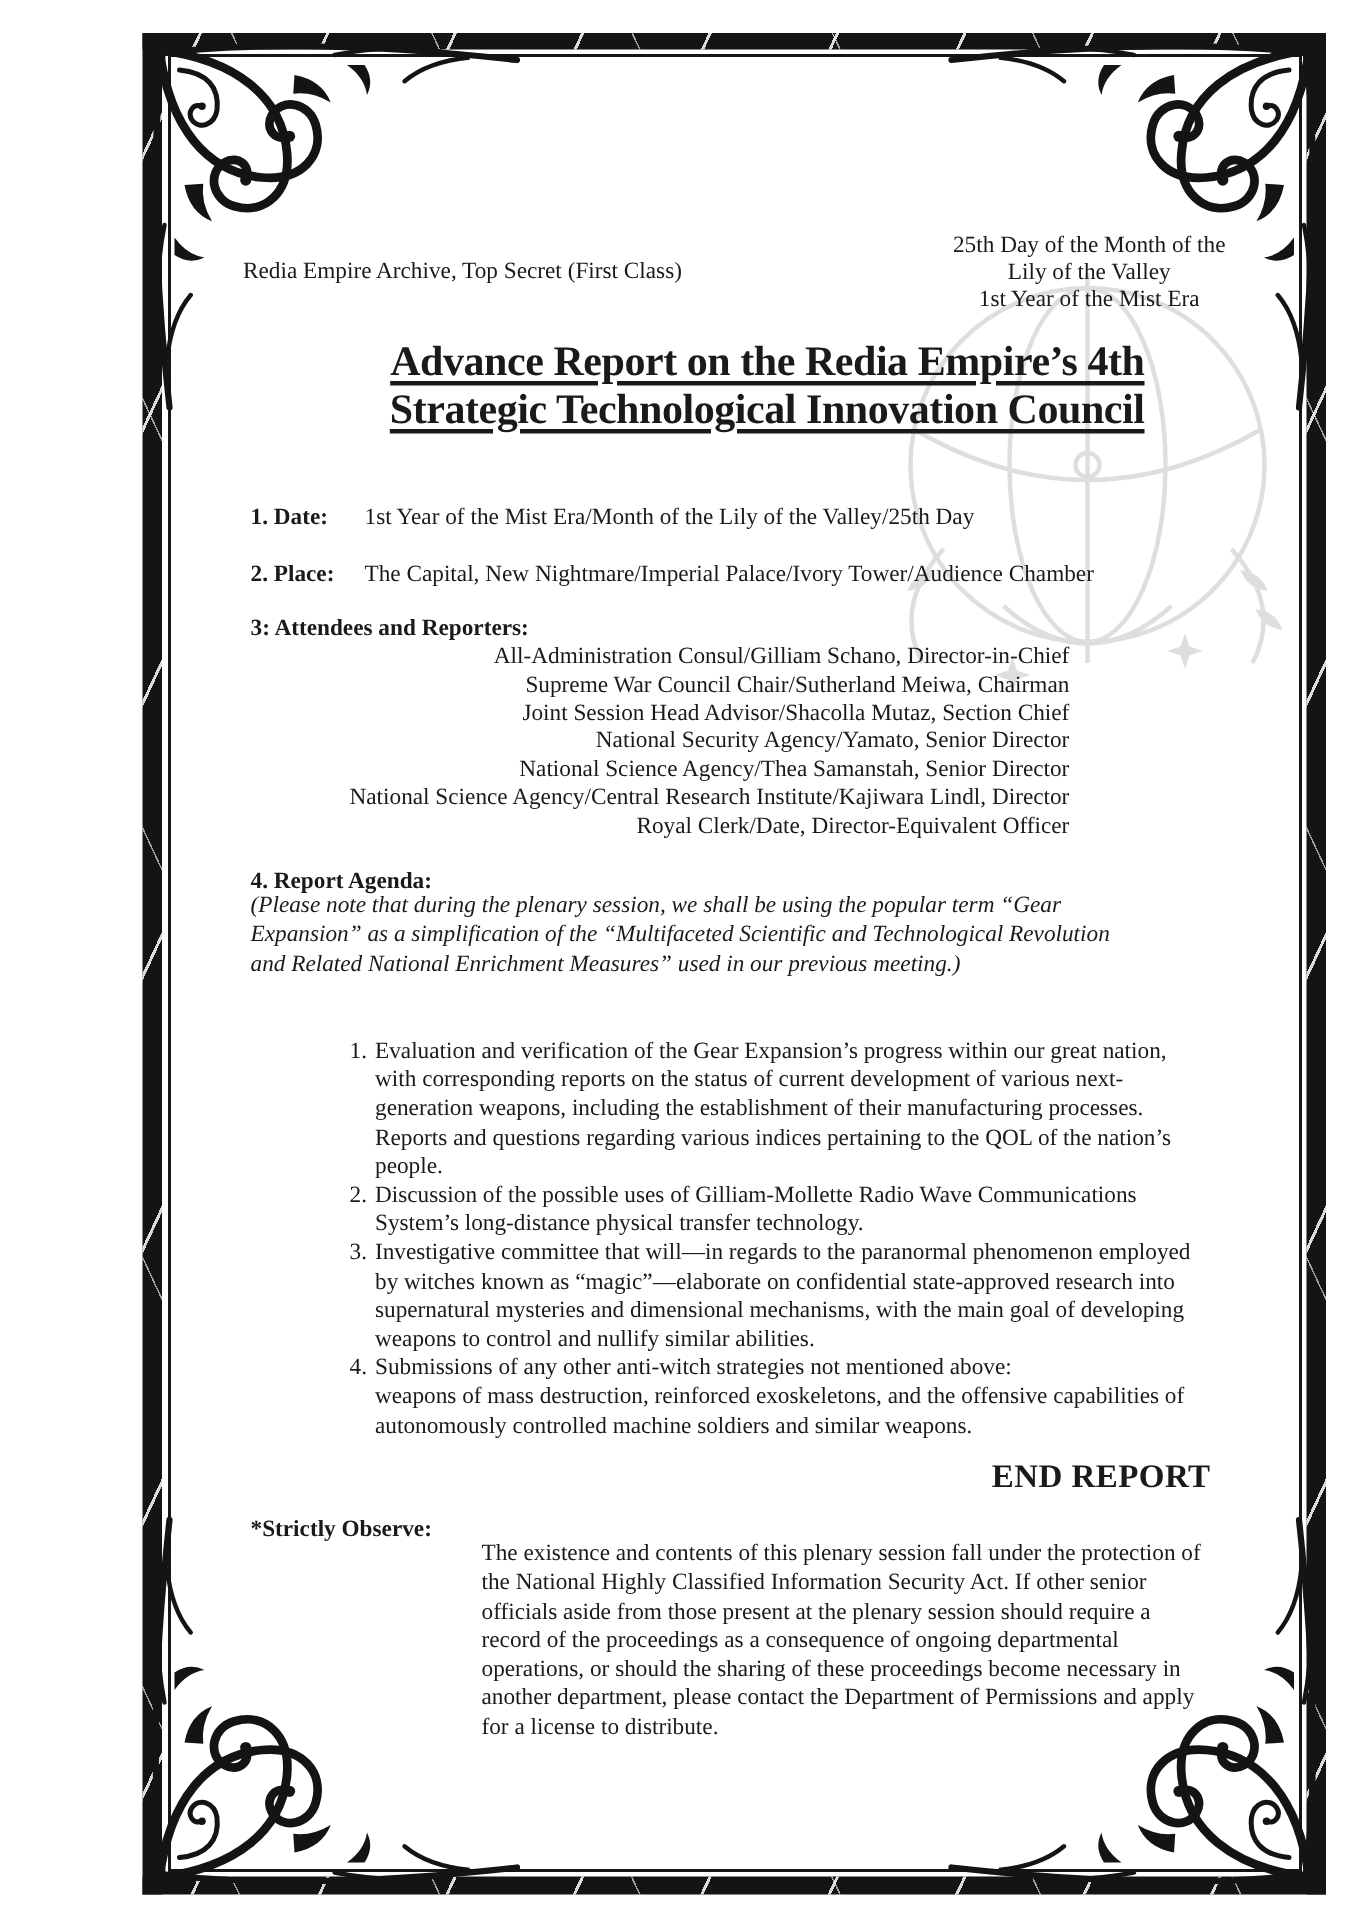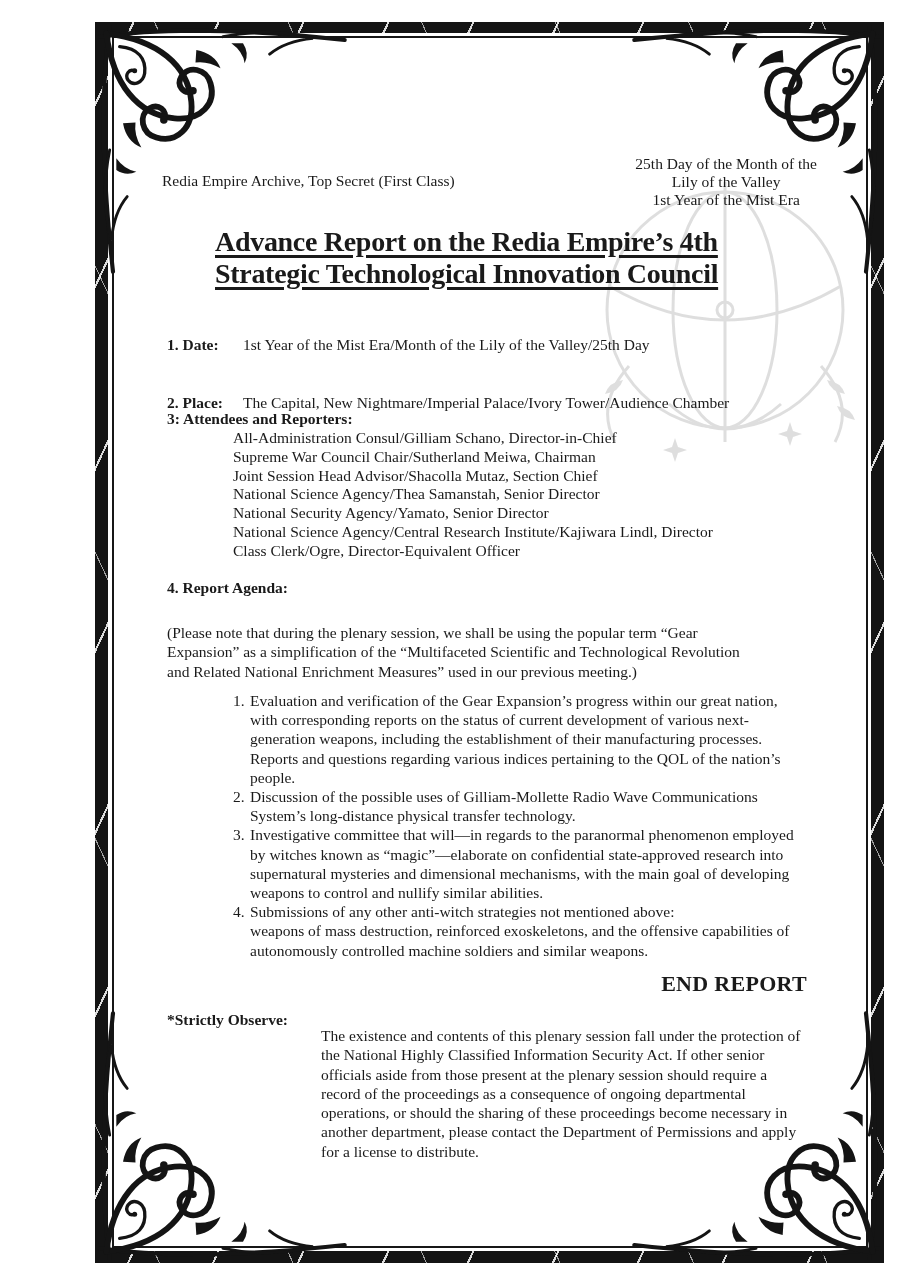--- a/index.html
+++ b/index.html
@@ -23,30 +23,30 @@
   .c-tl{left:98px;top:25px;}
   .c-tr{right:19px;top:25px;transform:scaleX(-1);}
   .c-bl{left:98px;bottom:22px;transform:scaleY(-1);}
   .c-br{right:19px;bottom:22px;transform:scale(-1,-1);}
   
   .watermark{position:absolute;left:575px;top:170px;width:300px;height:300px;opacity:.75;z-index:0;}
   
   .txt{position:absolute;z-index:2;font-size:15.5px;}
   .classification{left:162px;top:172px;}
   .date-block{right:83px;top:155px;text-align:center;line-height:18px;}
-  .doc-title{left:215px;top:226px;width:548px;text-align:left;font-size:28px;font-weight:bold;line-height:32px;letter-spacing:-0.3px;}
+  .doc-title{left:215px;top:226px;width:548px;text-align:right;font-size:28px;font-weight:bold;line-height:32px;letter-spacing:-0.3px;}
   .doc-title .u{text-decoration:underline;text-decoration-thickness:3px;text-underline-offset:4px;}
   .fieldrow{left:167px;display:flex;}
   .fieldrow .lbl{font-weight:bold;width:76px;flex:none;}
   .row-date{top:336px;}
-  .row-place{top:394px;justify-content:space-between;}
+  .row-place{top:374px;justify-content:space-between;}
   .att-label{left:167px;top:410px;font-weight:bold;}
-  .att-list{left:233px;top:429px;line-height:18.8px;}
+  .att-list{left:233px;top:429px;line-height:18.8px;text-align:right;}
   .agenda-label{left:167px;top:579px;font-weight:bold;}
-  .agenda-note{left:167px;top:623px;width:588px;line-height:19.3px;}
+  .agenda-note{left:167px;top:594px;width:588px;font-style:italic;line-height:19.3px;}
   .agenda-list{left:233px;top:691px;width:565px;line-height:19.2px;margin:0;padding:0;list-style:none;counter-reset:agd;}
   .agenda-list li{counter-increment:agd;position:relative;padding-left:17px;white-space:pre-line;}
   .agenda-list li::before{content:counter(agd) ".";position:absolute;left:0;top:0;}
   .end-report{right:93px;top:971px;font-weight:bold;font-size:22px;letter-spacing:.3px;}
   .observe{left:167px;top:1010px;display:flex;line-height:19.3px;}
   .observe .lbl{font-weight:bold;width:138px;flex:none;}
   .observe p{margin:16px;width:480px;}
 </style>
 </head>
 <body>
@@ -109,24 +109,24 @@
   <div class="txt fieldrow row-place">
     <span class="lbl">2. Place:</span>
     <span>The Capital, New Nightmare/Imperial Palace/Ivory Tower/Audience Chamber</span>
   </div>
 
   <div class="txt att-label">3: Attendees and Reporters:</div>
   <div class="txt att-list">
       <div>All-Administration Consul/Gilliam Schano, Director-in-Chief</div>
       <div>Supreme War Council Chair/Sutherland Meiwa, Chairman</div>
       <div>Joint Session Head Advisor/Shacolla Mutaz, Section Chief</div>
+      <div>National Security Agency/Yamato, Senior Director</div>
       <div>National Science Agency/Thea Samanstah, Senior Director</div>
-      <div>National Security Agency/Yamato, Senior Director</div>
       <div>National Science Agency/Central Research Institute/Kajiwara Lindl, Director</div>
-      <div>Class Clerk/Ogre, Director-Equivalent Officer</div>
+      <div>Royal Clerk/Date, Director-Equivalent Officer</div>
     </div>
 
   <div class="txt agenda-label">4. Report Agenda:</div>
   <div class="txt agenda-note">(Please note that during the plenary session, we shall be using the popular term “Gear Expansion” as a simplification of the “Multifaceted Scientific and Technological Revolution and Related National Enrichment Measures” used in our previous meeting.)</div>
   <ol class="txt agenda-list">
       <li>Evaluation and verification of the Gear Expansion’s progress within our great nation, with corresponding reports on the status of current development of various next-generation weapons, including the establishment of their manufacturing processes. Reports and questions regarding various indices pertaining to the QOL of the nation’s people.</li>
       <li>Discussion of the possible uses of Gilliam-Mollette Radio Wave Communications System’s long-distance physical transfer technology.</li>
       <li>Investigative committee that will—in regards to the paranormal phenomenon employed by witches known as “magic”—elaborate on confidential state-approved research into supernatural mysteries and dimensional mechanisms, with the main goal of developing weapons to control and nullify similar abilities.</li>
       <li>Submissions of any other anti-witch strategies not mentioned above:
 weapons of mass destruction, reinforced exoskeletons, and the offensive capabilities of autonomously controlled machine soldiers and similar weapons.</li>

